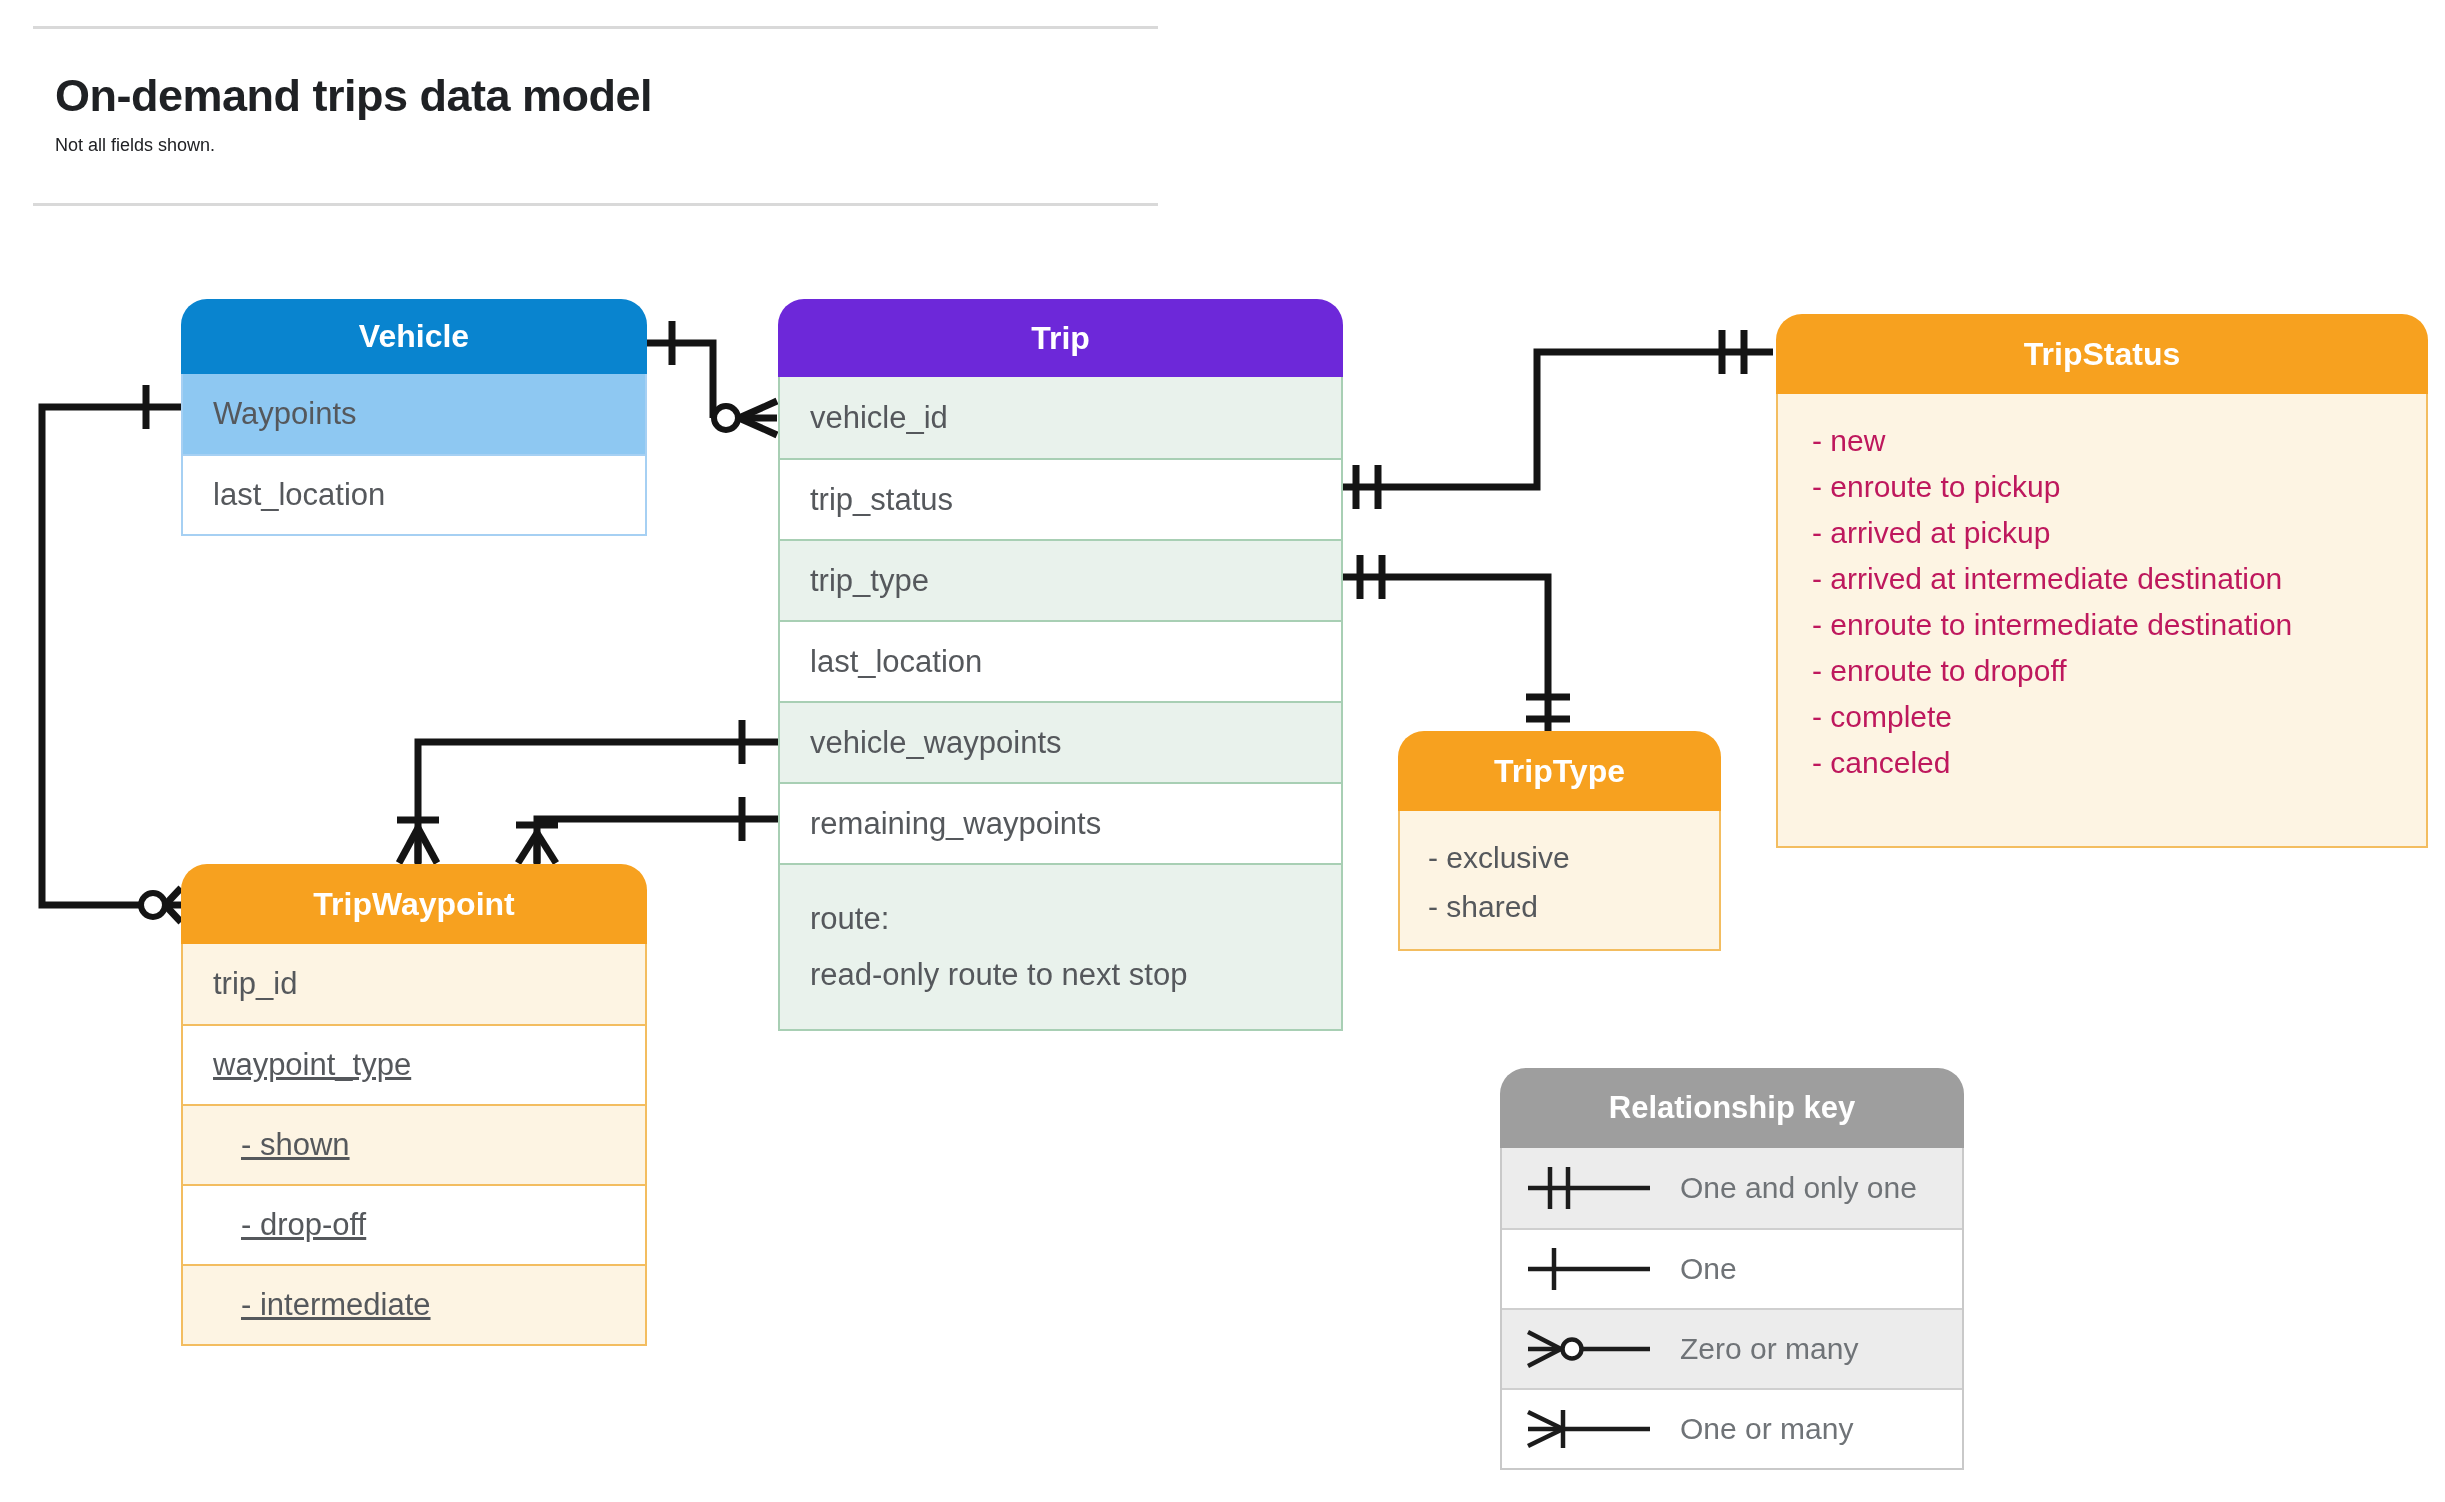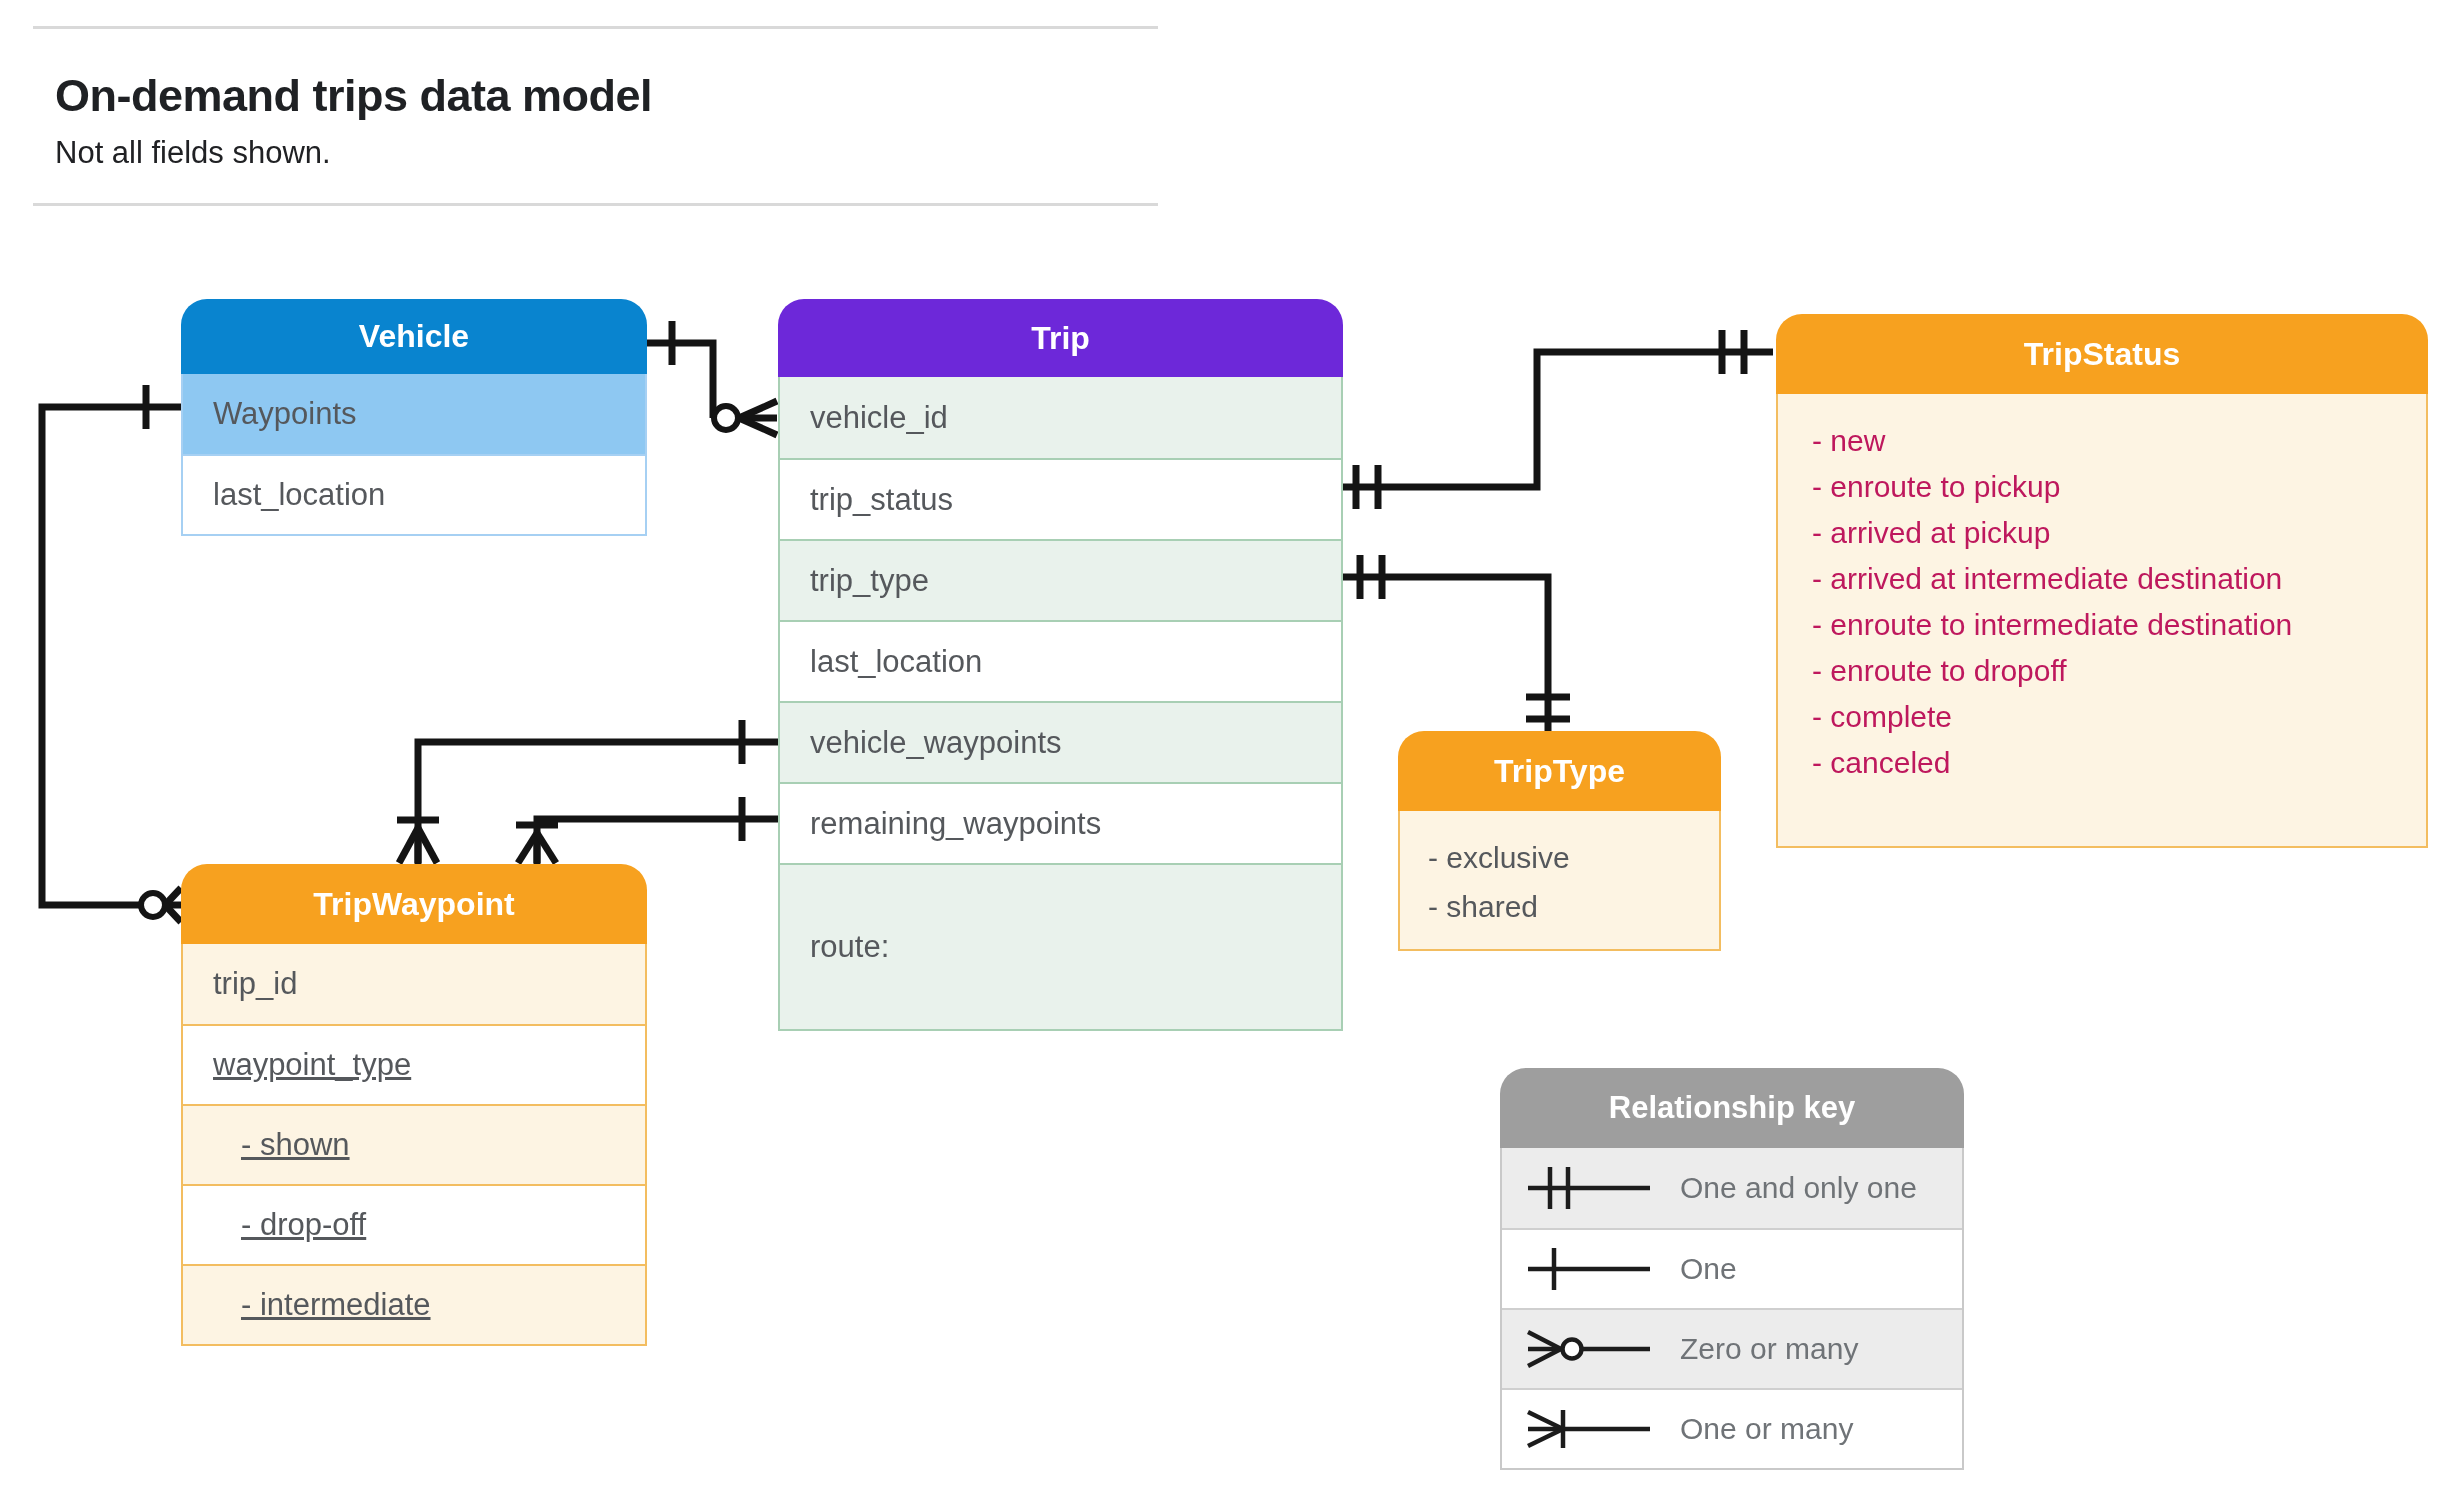--- a/index.html
+++ b/index.html
@@ -3,21 +3,21 @@
 <meta charset="utf-8">
 <style>
   html,body{margin:0;padding:0;background:#ffffff;}
   body{width:2445px;height:1502px;position:relative;font-family:"Liberation Sans",sans-serif;overflow:hidden;}
 
   .hr{position:absolute;left:33px;width:1125px;height:3px;background:#d9d9d9;}
   .hr.top{top:26px;}
   .hr.bottom{top:203px;}
 
   .page-title{position:absolute;left:55px;top:70px;font-size:45px;font-weight:700;color:#1f2124;letter-spacing:-0.5px;}
-  .page-subtitle{position:absolute;left:55px;top:135px;font-size:31px;color:#202124;}
+  .page-subtitle{position:absolute;left:55px;top:135px;font-size:18px;color:#202124;}
 
   .entity{position:absolute;}
   .entity .hd{color:#ffffff;font-weight:700;font-size:32px;display:flex;align-items:center;justify-content:center;border-radius:26px 26px 0 0;}
   .entity .bd{box-sizing:border-box;border-style:solid;border-width:0 2px 2px 2px;background:#4c1d95;}
   .row{box-sizing:border-box;height:80px;display:flex;align-items:center;padding-left:30px;font-size:31px;color:#55585c;background:#ffffff;}
   .row + .row{border-top:2px solid transparent;}
 
   
   .vehicle{left:181px;top:299px;width:466px;}
   .vehicle .hd{height:75px;background:#0984cf;}
@@ -165,20 +165,21 @@
   </div>
   <div class="bd">
     <div class="row alt">vehicle_id</div>
     <div class="row">trip_status</div>
     <div class="row alt">trip_type</div>
     <div class="row">last_location</div>
     <div class="row alt">vehicle_waypoints</div>
     <div class="row">remaining_waypoints</div>
     <div class="row alt route">
       <span>route:</span>
+      <span>read-only route to next stop</span>
     </div>
   </div>
 </div>
 
 <div class="entity orange trip-status">
   <div class="hd">
     <span>TripStatus</span>
   </div>
   <div class="bd list">
     <div class="item">- new</div>

